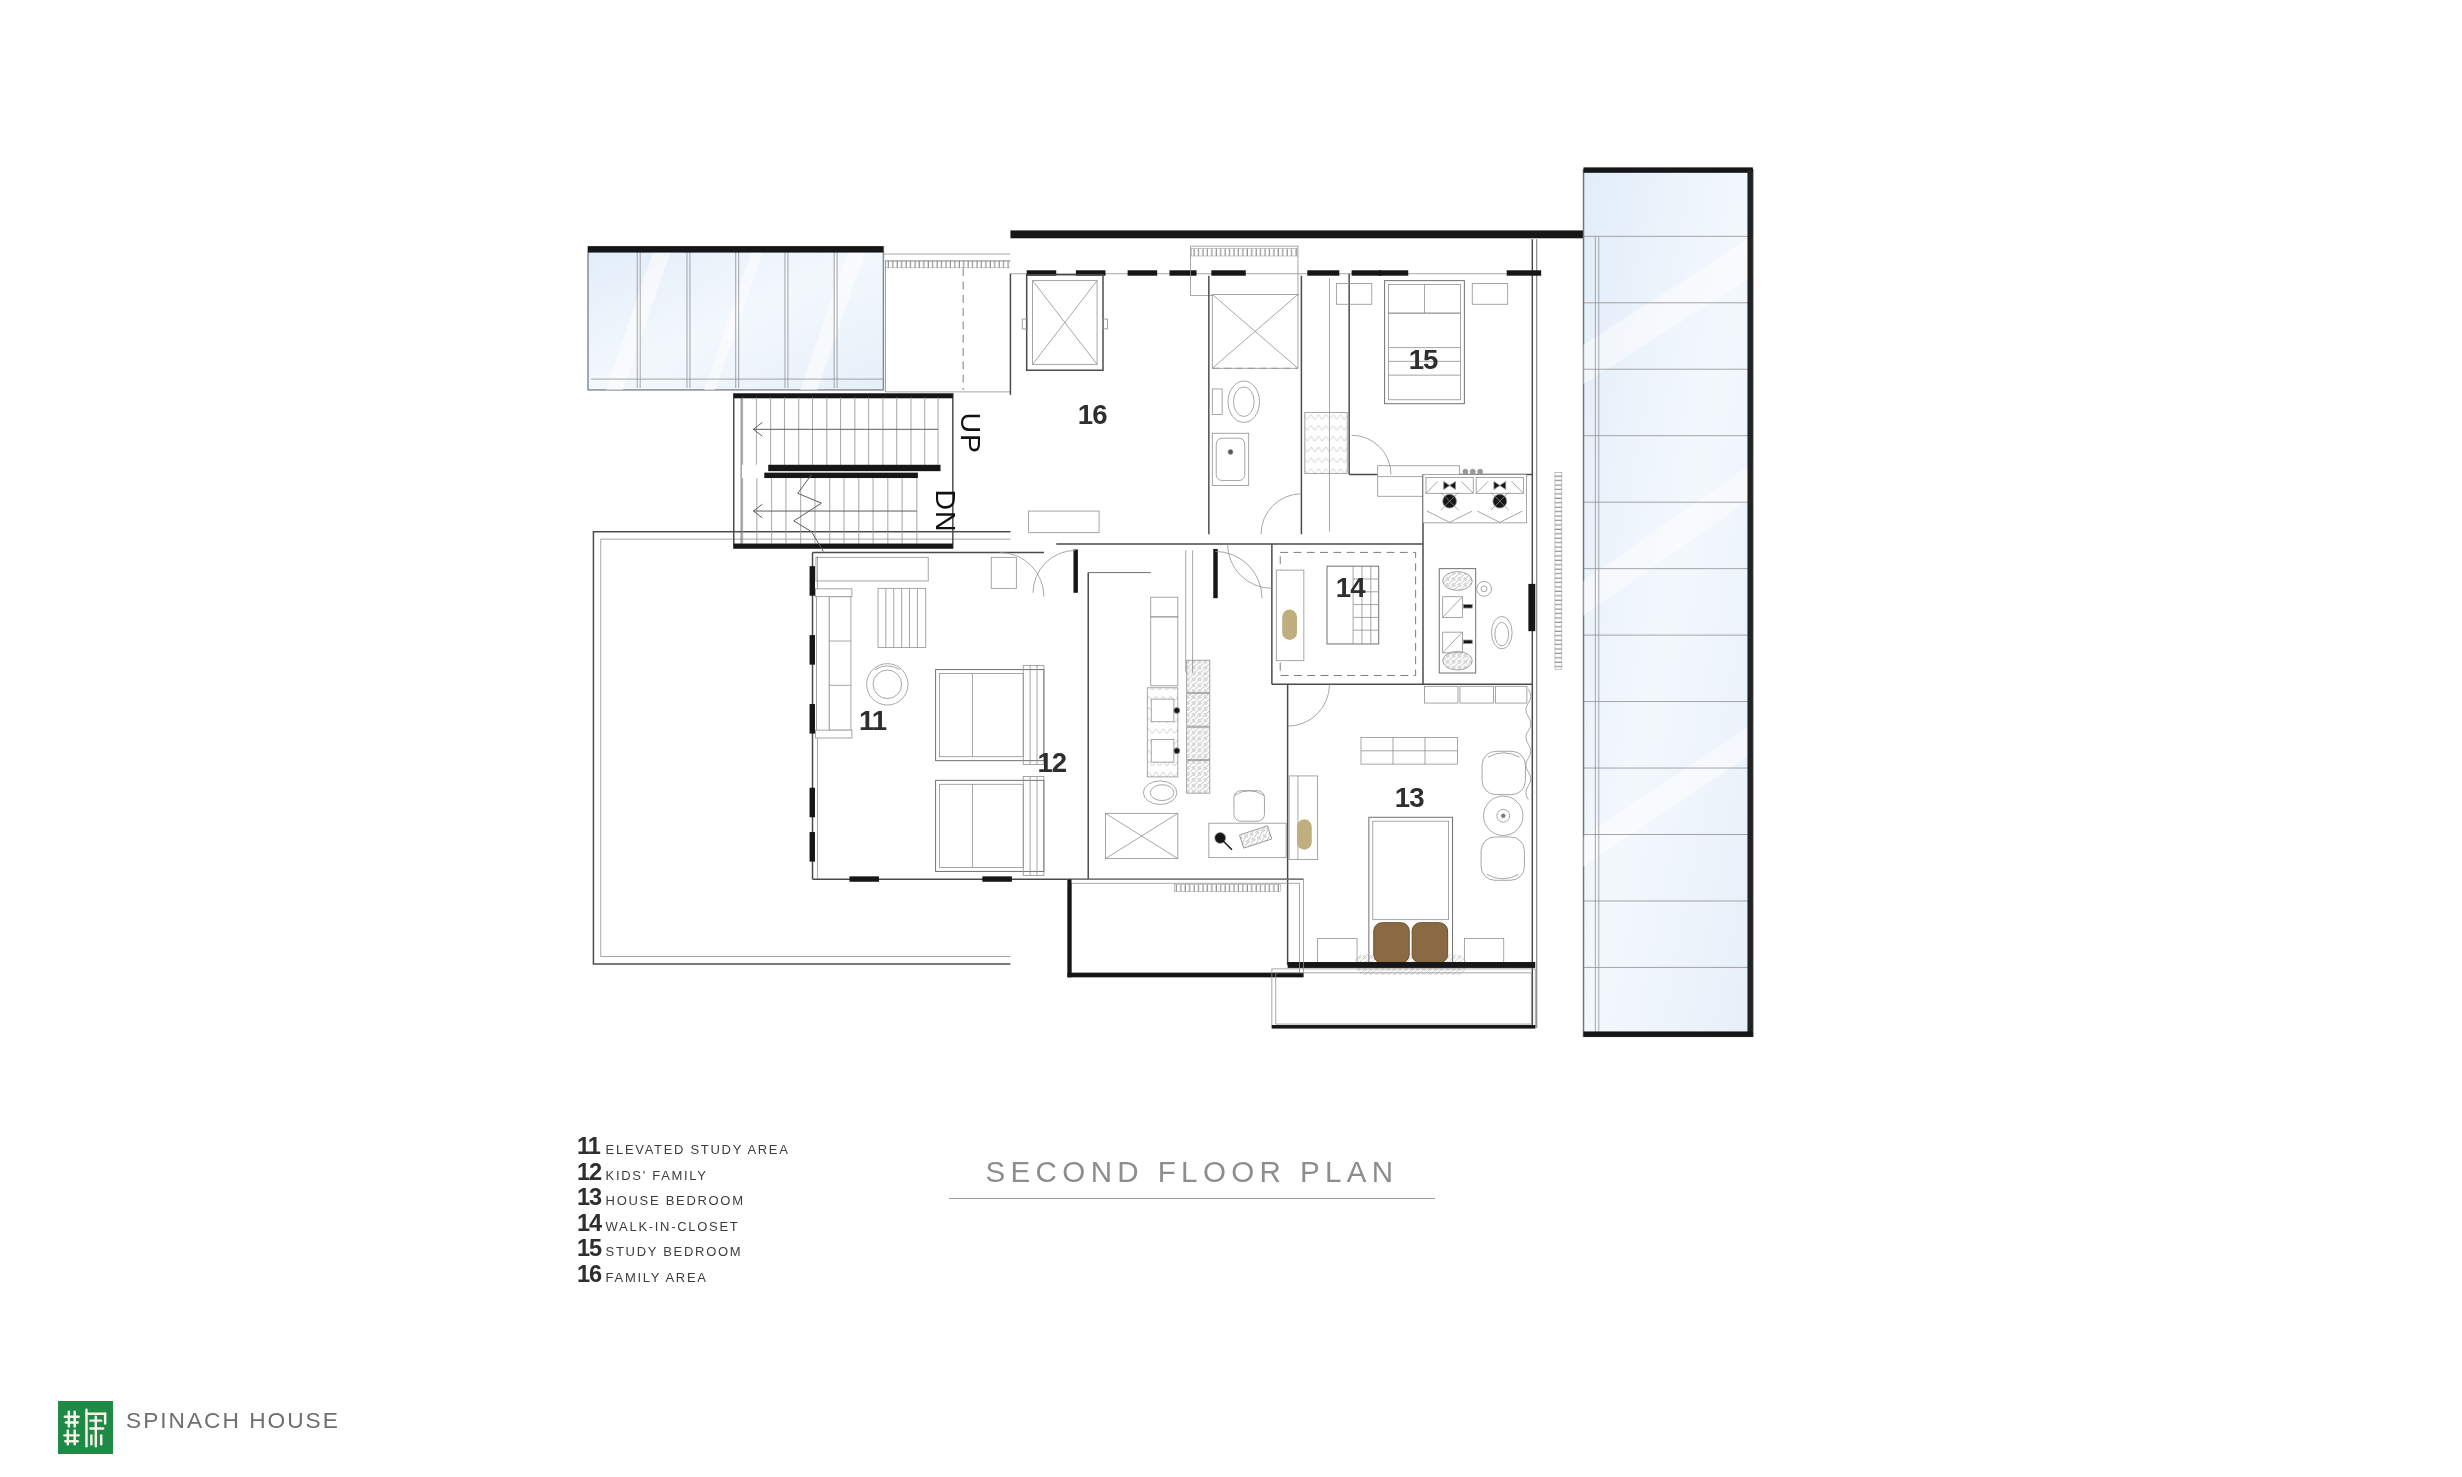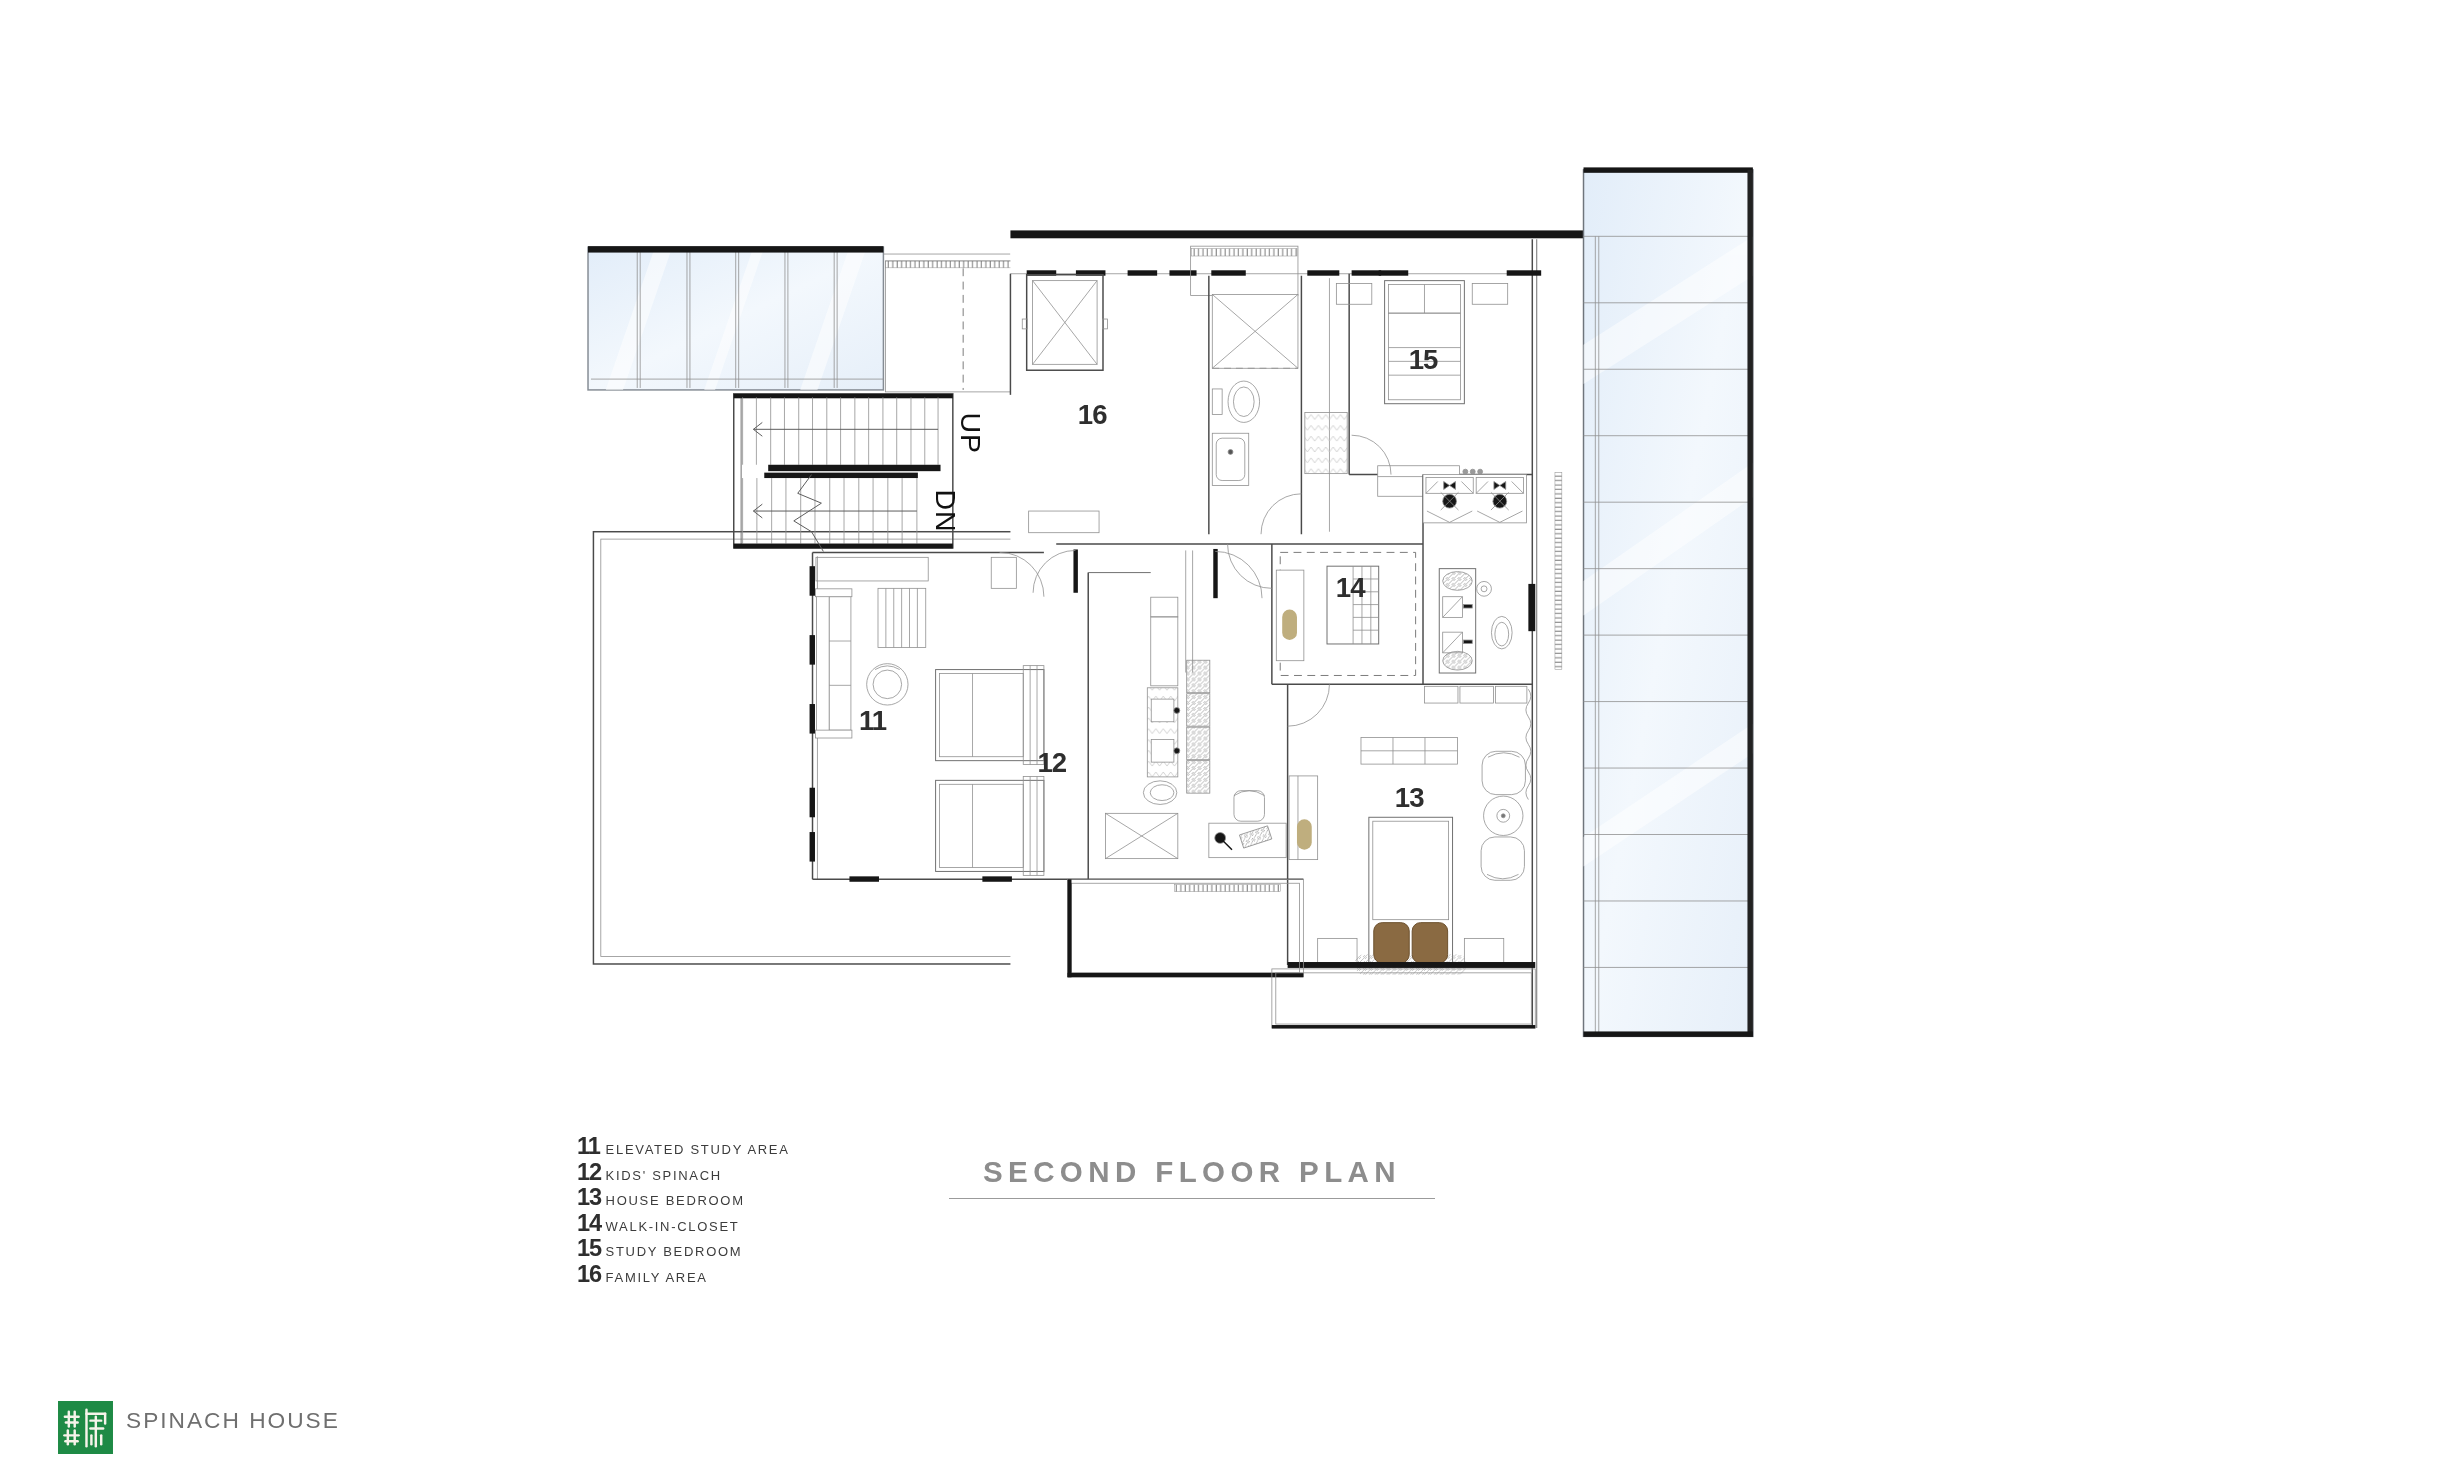--- a/index.html
+++ b/index.html
@@ -9,21 +9,21 @@
   .roomnum{font-size:56px;font-weight:700;fill:#2e2e2e;letter-spacing:-2px;}
   .stairlbl{font-size:58px;font-weight:500;fill:#111;letter-spacing:2px;}
   
   .legend{position:absolute;left:577px;top:1133px;}
   .legend-row{display:flex;align-items:baseline;height:25.6px;}
   .legend-num{font-size:23.6px;font-weight:700;color:#2e2e2e;width:28.6px;letter-spacing:-1px;}
   .legend-lbl{font-size:13px;font-weight:400;color:#3c3c3c;letter-spacing:1.7px;}
   
   .title-wrap{position:absolute;left:949px;top:1155px;width:486px;text-align:center;
               border-bottom:1.5px solid #9b9b9b;padding-bottom:8.9px;}
-  .title-text{font-size:29.5px;color:#8d8d8d;letter-spacing:5.4px;font-weight:700;}
+  .title-text{font-size:29.5px;color:#8d8d8d;letter-spacing:5.4px;font-weight:400;}
   
   .logo{position:absolute;left:58px;top:1401px;width:55px;height:53px;}
   .brand{position:absolute;left:126px;top:1407px;font-size:22.7px;color:#6f6f6f;letter-spacing:2px;}
 </style>
 </head>
 <body>
 
 <div id="canvas">
 
 <svg viewBox="0 0 5000 3000" width="2462" height="1477">
@@ -511,21 +511,21 @@
 </svg>
 
 
 <div class="legend">
   <div class="legend-row">
     <span class="legend-num">11</span>
     <span class="legend-lbl">ELEVATED STUDY AREA</span>
   </div>
   <div class="legend-row">
     <span class="legend-num">12</span>
-    <span class="legend-lbl">KIDS' SPINACH</span>
+    <span class="legend-lbl">KIDS' FAMILY</span>
   </div>
   <div class="legend-row">
     <span class="legend-num">13</span>
     <span class="legend-lbl">HOUSE BEDROOM</span>
   </div>
   <div class="legend-row">
     <span class="legend-num">14</span>
     <span class="legend-lbl">WALK-IN-CLOSET</span>
   </div>
   <div class="legend-row">

